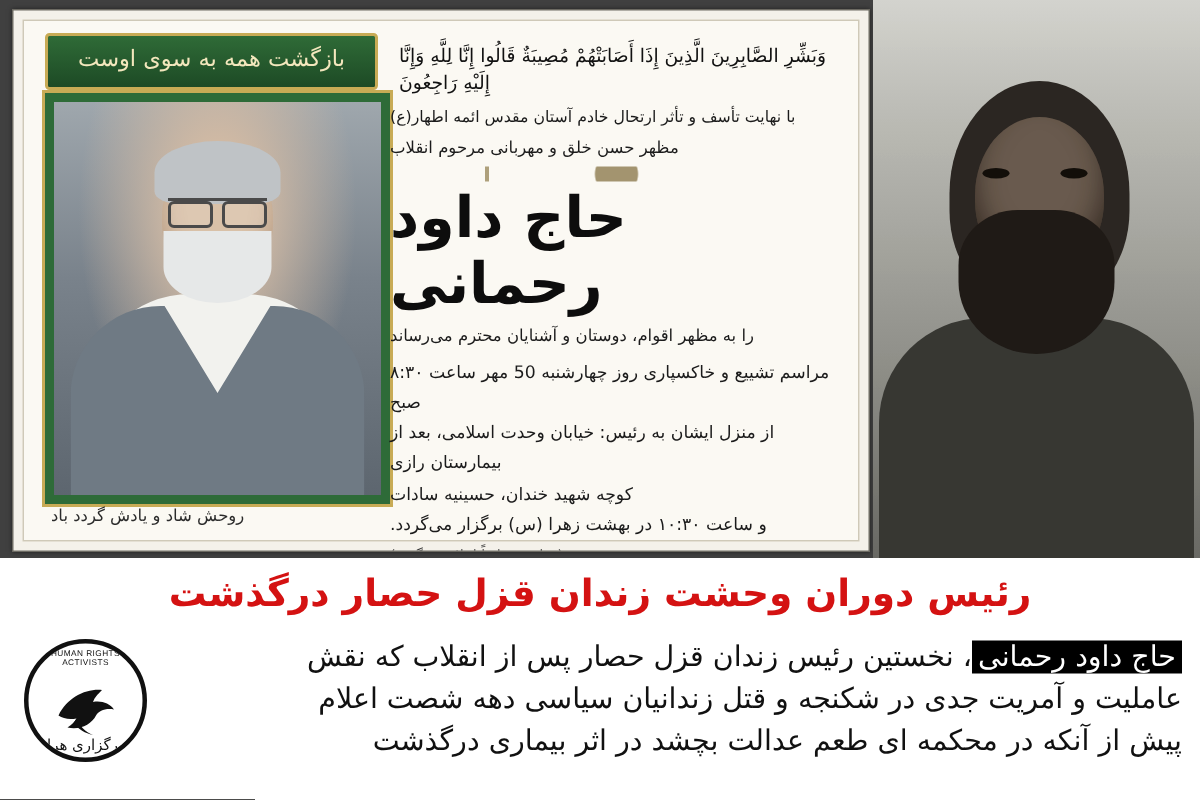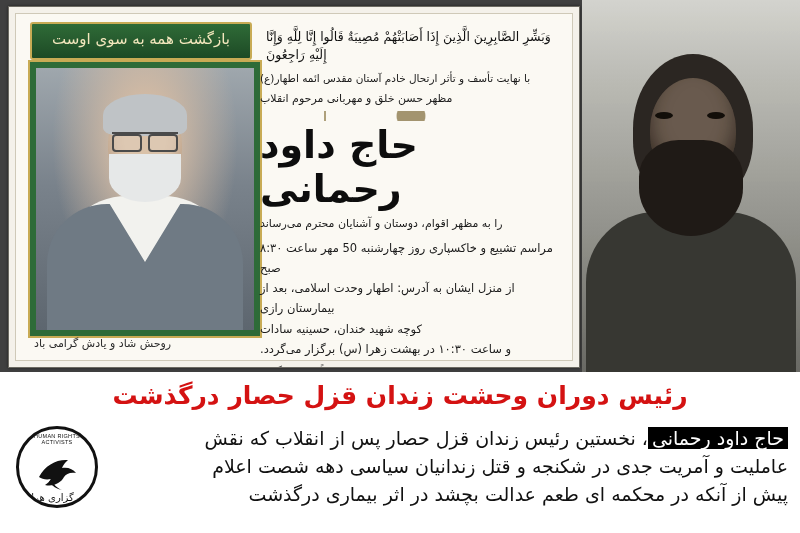--- a/index.html
+++ b/index.html
@@ -354,32 +354,32 @@
         <div class="photo-frame">
           <div class="bg"></div>
           <div class="body-shirt"></div>
           <div class="vest"></div>
           <div class="head"></div>
           <div class="beard"></div>
           <div class="hair"></div>
           <div class="glasses"></div>
         </div>
 
-        <div class="caption-vert">روحش شاد و یادش گرامی باد</div>
+        <div class="caption-vert">روحش شاد و یادش گردد باد</div>
 
         <div class="poster-text">
           <div class="ayah">وَبَشِّرِ الصَّابِرِينَ الَّذِينَ إِذَا أَصَابَتْهُمْ مُصِيبَةٌ قَالُوا إِنَّا لِلَّهِ وَإِنَّا إِلَيْهِ رَاجِعُونَ</div>
           <div class="sub1">با نهایت تأسف و تأثر ارتحال خادم آستان مقدس ائمه اطهار(ع)</div>
           <div class="sub2">مظهر حسن خلق و مهربانی مرحوم انقلاب</div>
           <div class="decor-rule"></div>
           <div class="deceased-name">حاج داود رحمانی</div>
           <div class="sub3">را به مظهر اقوام، دوستان و آشنایان محترم می‌رساند</div>
           <div class="ceremony">
             <div>مراسم تشییع و خاکسپاری روز چهارشنبه 50 مهر ساعت ۸:۳۰ صبح</div>
-            <div>از منزل ایشان به آدرس: اطهار وحدت اسلامی، بعد از بیمارستان رازی</div>
+            <div>از منزل ایشان به رئیس: خیابان وحدت اسلامی، بعد از بیمارستان رازی</div>
             <div>کوچه شهید خندان، حسینیه سادات</div>
             <div>و ساعت ۱۰:۳۰ در بهشت زهرا (س) برگزار می‌گردد.</div>
           </div>
           <div class="note">(قطعه متعاقباً اعلام می‌گردد)</div>
 
         </div>
 
       </div>
     </div>
 

